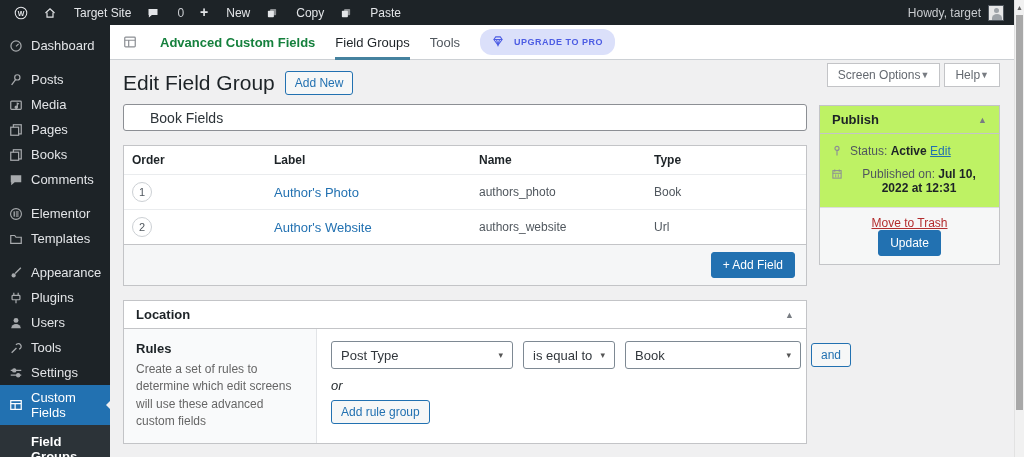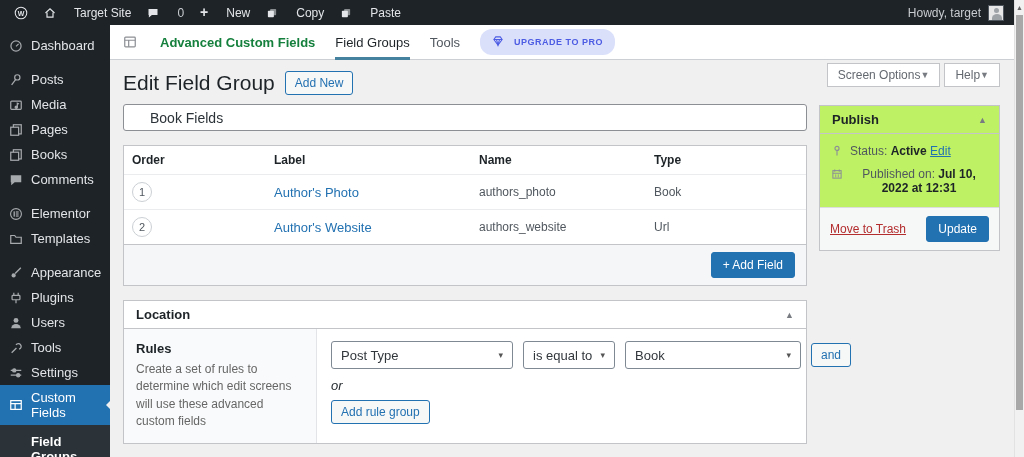--- a/index.html
+++ b/index.html
@@ -82,21 +82,21 @@
   .or-label { font-size:13px; margin:9px 0 7px;font-style:italic; }
 
   
   .publish-box { position:absolute; top:80px; right:14px; width:181px; background:#bef264; border:1px solid #c3c4c7; z-index:4; }
   .pub-body { padding:10px 11px; }
   .pub-row { display:flex; align-items:flex-start; gap:7px; font-size:12px; color:#50575e; margin-bottom:9px; }
   .pub-row:last-child { margin-bottom:2px;text-align:center; }
   .pub-row .pr-icon { color:#8c8f94; flex:none; display:flex; margin-top:1px; }
   .pub-strong { font-weight:600; color:#1d2327; }
   .edit-link { color:#2271b1; text-decoration:underline; cursor:pointer; }
-  .pub-foot { border-top:1px solid #dcdcde; background:#f6f7f7; padding:8px 10px; display:flex; justify-content:space-between; align-items:center; }
+  .pub-foot { border-top:1px solid #dcdcde; background:#f6f7f7; padding:8px 10px; display:flex; justify-content:space-between; align-items:center;flex-direction:column; }
   .trash-link { color:#b32d2e; font-size:12px; text-decoration:underline; cursor:pointer; }
 
   svg.ic { width:14px; height:14px; }
   svg.ic12 { width:12px; height:12px; }
 </style>
 </head>
 <body>
 
 <div class="app">
 

